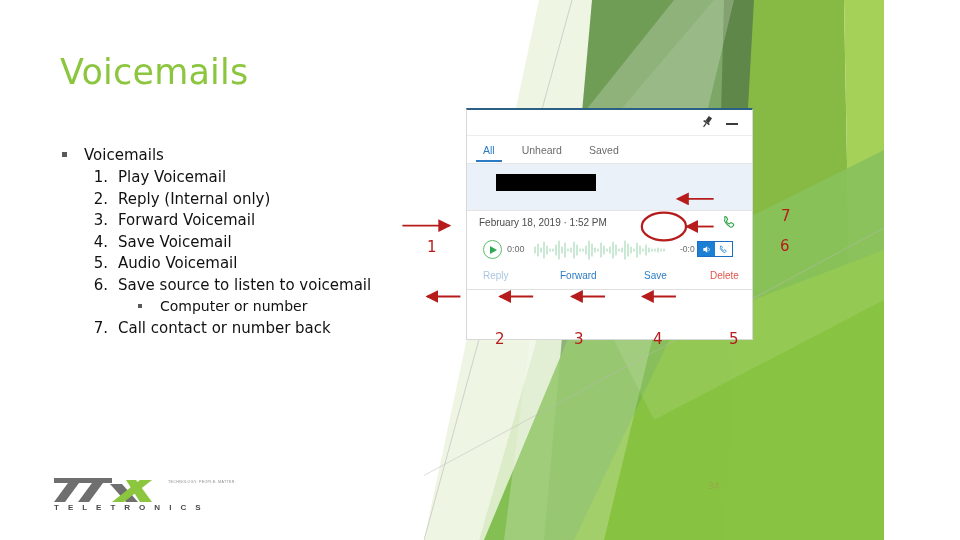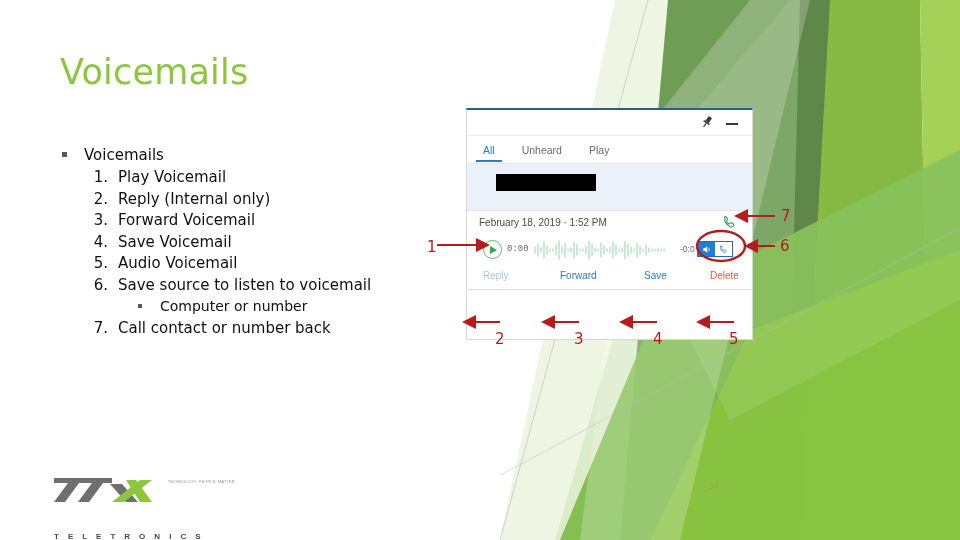--- a/index.html
+++ b/index.html
@@ -11,21 +11,21 @@
     width: 960px;
     height: 540px;
     overflow: hidden;
     position: relative;
     font-family: "Liberation Sans", sans-serif;
   }
 
   #slide {
     position: absolute;
     inset: 0;
-    width: 960px;
+    width: 884px;
     height: 540px;
     background: #ffffff;
     overflow: hidden;
   }
 
   
   .bg-deco {
     position: absolute;
     top: 0;
     right: 0;
@@ -236,21 +236,20 @@
     border-left: 7px solid #2fa84f;
     border-top: 4px solid transparent;
     border-bottom: 4px solid transparent;
   }
   .vm-time-cur {
     position: absolute;
     left: 40px;
     top: 7px;
     font-size: 9px;
     color: #6a6a6a;
-    font-family: Liberation Mono, monospace;
   }
   .vm-wave {
     position: absolute;
     left: 66px;
     top: 2px;
     width: 145px;
     height: 22px;
   }
   .vm-time-rem {
     position: absolute;
@@ -321,21 +320,20 @@
   }
   .logo-word {
     position: absolute;
     left: 2px;
     top: 31px;
     font-size: 8px;
     letter-spacing: 3.4px;
     color: #4a4a4a;
     font-family: "Liberation Sans", sans-serif;
     font-weight: bold;
-    margin-top: 29px;
   }
   .logo-tag {
     position: absolute;
     left: 116px;
     top: 8px;
     font-size: 3.6px;
     letter-spacing: 0.35px;
     color: #8a8a8a;
     white-space: nowrap;
   }
@@ -427,21 +425,21 @@
         </svg>
       </div>
       <div class="vm-winbtn vm-min">
         <span class="bar"></span>
       </div>
     </div>
 
     <div class="vm-tabs">
       <div class="vm-tab active">All</div>
       <div class="vm-tab">Unheard</div>
-      <div class="vm-tab">Play</div>
+      <div class="vm-tab">Saved</div>
     </div>
 
     <div class="vm-row">
       <div class="vm-redact"></div>
     </div>
 
     <div class="vm-detail" style="height:104px;">
 
       <div class="vm-meta">February 18, 2019 · 1:52 PM</div>
 

